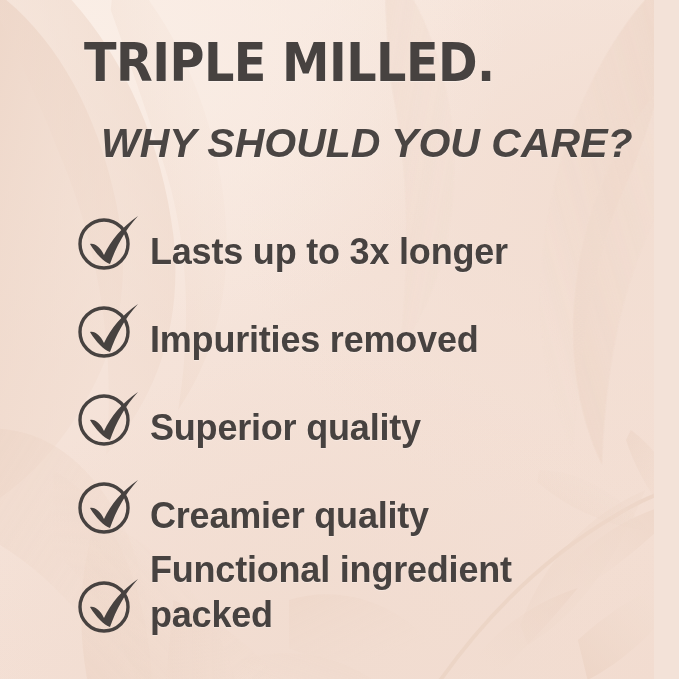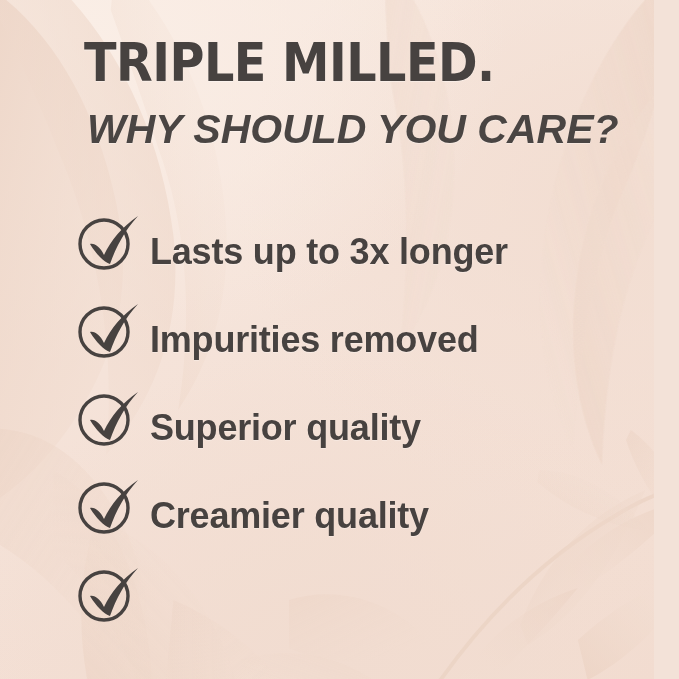--- a/index.html
+++ b/index.html
@@ -54,21 +54,21 @@
     font-family: "DejaVu Sans", "Liberation Sans", sans-serif;
     font-stretch: condensed;
     text-shadow: 0 1px 0 rgba(255,255,255,0.35);
     white-space: nowrap;
   }
 
   .subhead {
     position: absolute;
     left: 83px;
     top: 105px;
-    margin: 4px;
+    margin: 18px;
     font-size: 41px;
     line-height: 1.0;
     font-weight: 700;
     font-style: italic;
     letter-spacing: 0px;
     color: #4A4543;
     font-family: "Liberation Sans", sans-serif;
     text-shadow: 0 1px 0 rgba(255,255,255,0.30);
     white-space: nowrap;
     text-align: right;
@@ -233,17 +233,18 @@
       </li>
 
       <li class="benefit">
         <span class="check-icon">
           <svg viewBox="0 0 66 60">
             <circle cx="28" cy="30" r="24" fill="none" stroke="#474240" stroke-width="3.4"></circle>
             <path d="M14,30 C 19,29 24,33 28,41 C 35,26 46,13 62,2
                      C 49,16 40,33 34,50 C 28,48 20,40 14,30 Z" fill="#474240"></path>
           </svg>
         </span>
+        <span class="benefit-label">Functional ingredient packed</span>
       </li>
 
     </ul>
   </div>
 </div>
 
 </body></html>

